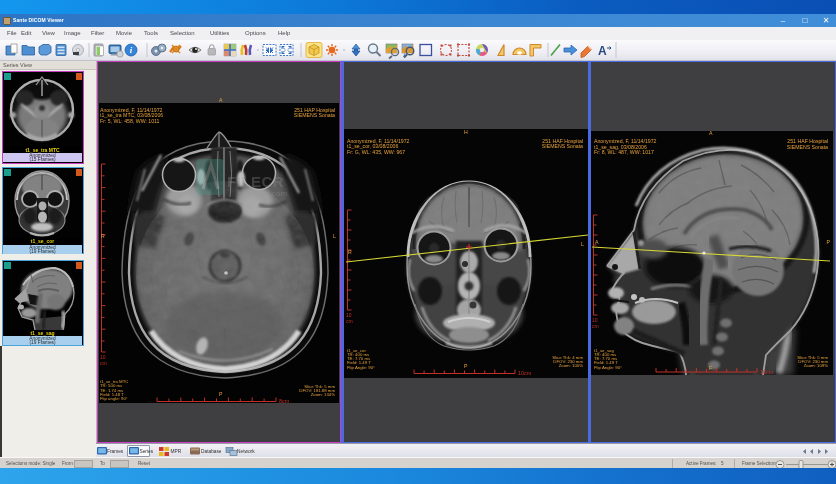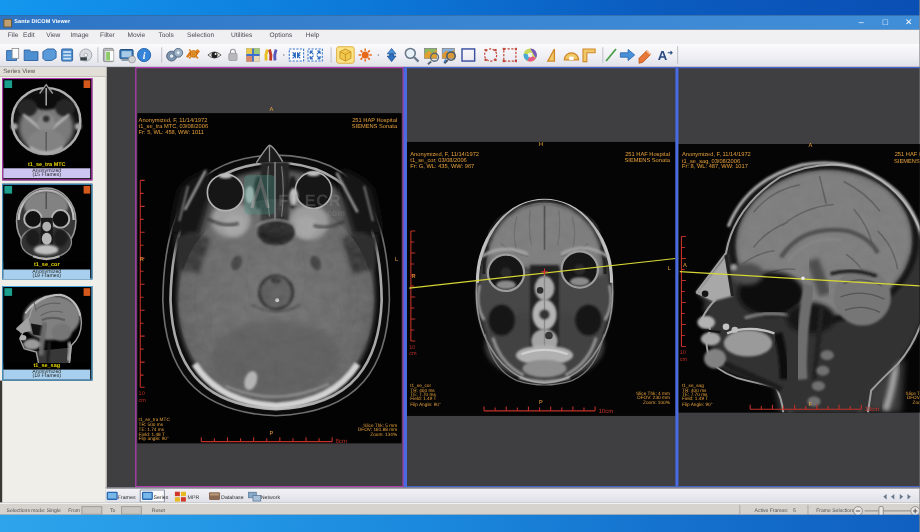--- a/index.html
+++ b/index.html
@@ -17,21 +17,21 @@
 
 #menubar { left:0; top:27px; width:836px; height:13px; background:#f0f0f2; color:#4a4a50; font-size:6px; }
 #menubar span { position:absolute; top:3px; }
 
 #toolbar { left:0; top:40px; width:836px; height:21px; background:linear-gradient(180deg,#fbfbfd 0%,#eeeef4 60%,#e2e2ea 100%); border-bottom:1px solid #c2c2cc; }
 
 #sidebar { left:0; top:61px; width:97px; height:396px; background:#f0eee9; border-right:1px solid #b8b4ae; }
 #series-hdr { left:0; top:0; width:96px; height:9px; background:#e2dfd9; border-bottom:1px solid #c8c4bc; font-size:5.5px; color:#55504a; padding:1.2px 0 0 3px; }
 .cap { position:absolute; left:0px; width:79px; height:9px; font-size:4.8px; line-height:4px; text-align:center; color:#2a2a2a; padding-top:1px; }
 
-#viewer { left:97px; top:61px; width:626px; height:382px; background:#3f3f42;margin-left:26px; }
+#viewer { left:97px; top:61px; width:626px; height:382px; background:#3f3f42; }
 
 #tabbar { left:96px; top:443px; width:740px; height:14px; background:linear-gradient(180deg,#f2f2f6,#dfdfe8); border-top:1px solid #9a9aa6; font-size:6px; color:#333; }
 
 #statusbar { left:0; top:457px; width:836px; height:10.5px; background:#d6d3cf; border-top:1px solid #f8f8f8; font-size:4.6px; color:#50504e; }
 .ol { position:absolute; color:#e8a23c; font-size:5.2px; line-height:5.7px; white-space:pre; }
 .ol2 { font-size:4.3px !important; line-height:4.25px !important; }
 .olr { text-align:right; }
 </style>
 </head>
 <body>

